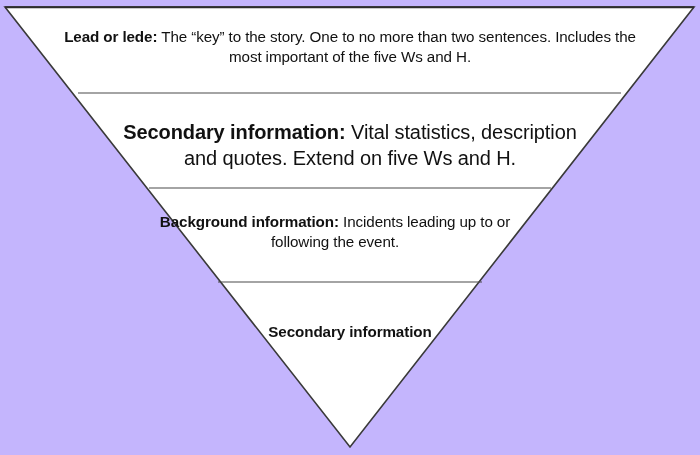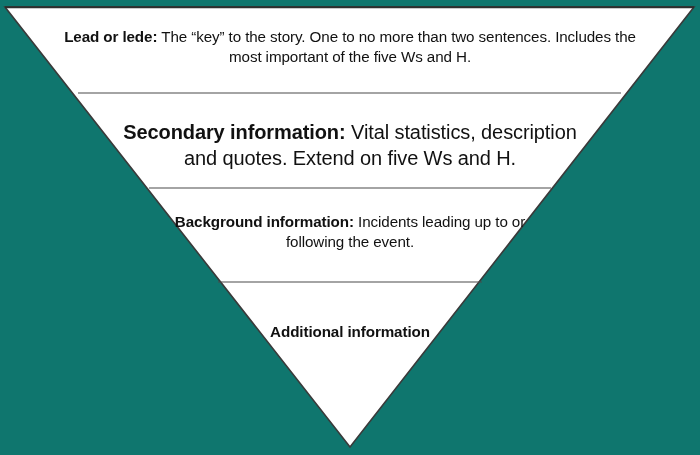--- a/index.html
+++ b/index.html
@@ -11,21 +11,21 @@
     width: 700px;
     height: 455px;
     background: #ffffff;
     font-family: "Liberation Sans", sans-serif;
     overflow: hidden;
   }
   #diagram-root {
     position: relative;
     width: 700px;
     height: 455px;
-    background: #0f766e;
+    background: #c4b5fd;
   }
   #pyramid-svg {
     position: absolute;
     top: 0;
     left: 0;
     width: 700px;
     height: 455px;
     display: block;
   }
   .tier-text {
@@ -52,21 +52,21 @@
   }
   
   #tier-2-text {
     left: 110px;
     top: 119px;
     width: 480px;
     font-size: 20px;
   }
   
   #tier-3-text {
-    left: 165px;
+    left: 150px;
     top: 212px;
     width: 370px;
     font-size: 15.2px;
   }
   
   #tier-4-text {
     left: 230px;
     top: 322px;
     width: 240px;
     font-size: 15.2px;
@@ -96,16 +96,16 @@
 
   <div class="tier-text" id="tier-2-text">
     <span class="tier-lead">Secondary information:</span><span class="tier-body"> Vital statistics,  description and quotes. Extend on five Ws and H.</span>
   </div>
 
   <div class="tier-text" id="tier-3-text">
     <span class="tier-lead">Background information:</span><span class="tier-body"> Incidents leading up to or following the event.</span>
   </div>
 
   <div class="tier-text" id="tier-4-text">
-    <span class="tier-lead">Additional information</span><span class="tier-body"></span>
+    <span class="tier-lead">Secondary information</span><span class="tier-body"></span>
   </div>
 
 </div>
 
 </body></html>

